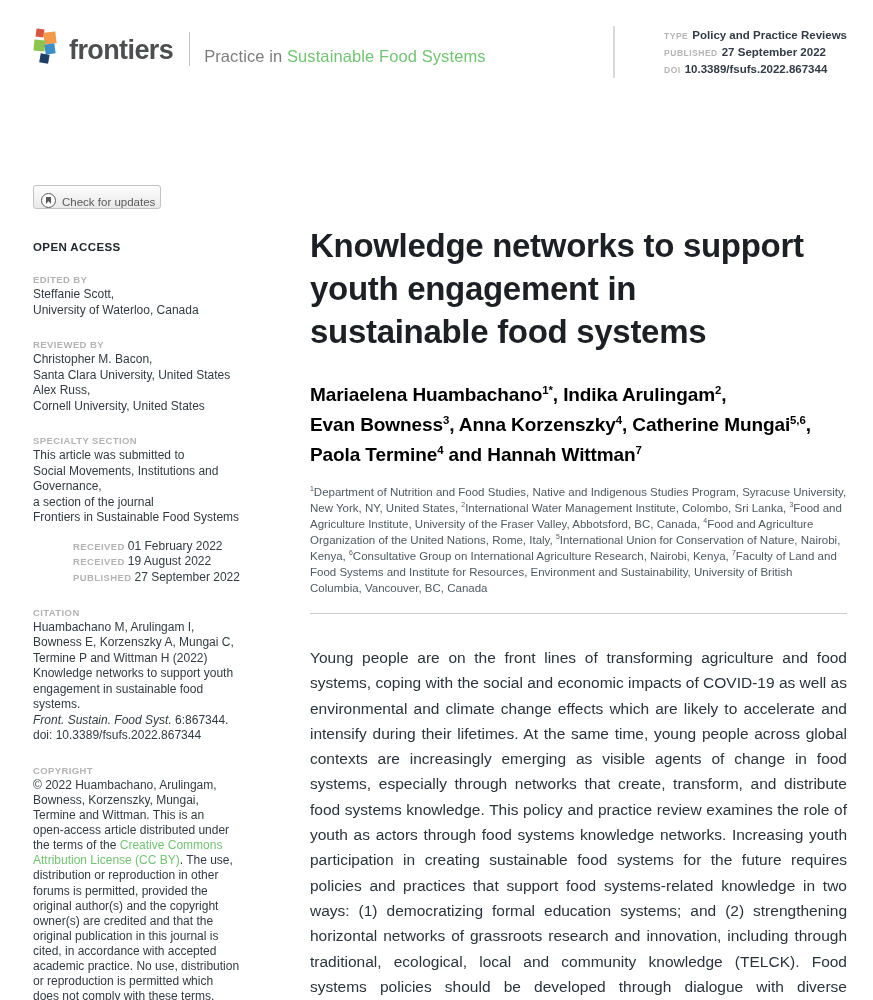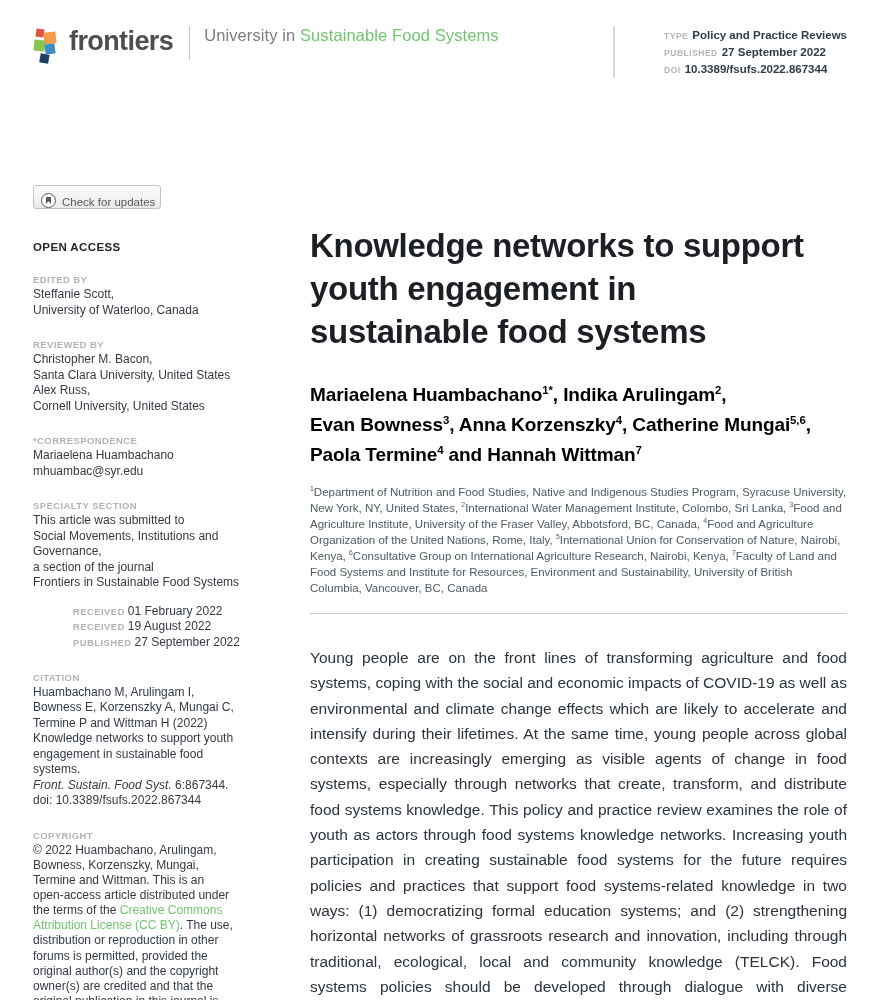--- a/index.html
+++ b/index.html
@@ -9,21 +9,21 @@
     font-family:"Liberation Sans","DejaVu Sans",sans-serif;
     color:#2e3740; -webkit-font-smoothing:antialiased;
   }
   .green { color:#72c472; }
   sup { font-size:60%; vertical-align:super; line-height:0; }
   em { font-style:italic; }
 
   
   .header { position:absolute; top:26px; left:31px; right:26px;
             display:flex; justify-content:space-between; align-items:flex-start; }
-  .brand-row { display:flex; align-items:flex-start; }
+  .brand-row { display:flex; align-items:flex-end; }
   .logo-mark { width:30px; height:40px; display:inline-block; position:relative; top:2px; }
   .brand-name { font-size:27px; font-weight:bold; color:#4d4e50; letter-spacing:-0.6px; margin-left:8px; }
   .vdiv { width:1px; height:34px; background:#c4c4c4; margin:0 14px 0 16px; }
   .journal-title { font-size:16.5px; color:#7d7d7d; letter-spacing:0.1px; }
 
   .meta-block { border-left:2px solid #d8d8d8; padding-left:13px; padding-top:1px; min-width:212px; }
   .meta-row { font-size:11.5px; line-height:16px; white-space:nowrap;margin-left:36px; }
   .meta-row .lbl { font-size:8.5px; font-weight:bold; color:#b5b5b5; letter-spacing:0.5px; margin-right:4px; }
   .meta-row .val { color:#323b46; font-weight:bold; }
 
@@ -68,21 +68,21 @@
         <svg width="30" height="40" viewBox="0 0 30 40">
           <rect x="5" y="1" width="8" height="8" fill="#d8553f" transform="rotate(8 9 5)"></rect>
           <rect x="13" y="4" width="12" height="12" fill="#f39b4b" transform="rotate(-6 19 10)"></rect>
           <rect x="3" y="12" width="11" height="11" fill="#8bc44f" transform="rotate(5 8 17)"></rect>
           <rect x="14" y="16" width="10" height="10" fill="#3b8fc4" transform="rotate(-8 19 21)"></rect>
           <rect x="9" y="26" width="9" height="9" fill="#1f3e66" transform="rotate(10 13 30)"></rect>
         </svg>
       </span>
       <span class="brand-name">frontiers</span>
       <span class="vdiv"></span>
-      <span class="journal-title"><span>University in </span><span class="green">Sustainable Food Systems</span></span>
+      <span class="journal-title"><span>Practice in </span><span class="green">Sustainable Food Systems</span></span>
     </div>
     <div class="meta-block">
       <div class="meta-row">
         <span class="lbl">TYPE</span><span class="val">Policy and Practice Reviews</span>
       </div>
       <div class="meta-row">
         <span class="lbl">PUBLISHED</span><span class="val">27 September 2022</span>
       </div>
       <div class="meta-row">
         <span class="lbl">DOI</span><span class="val">10.3389/fsufs.2022.867344</span>
@@ -103,24 +103,20 @@
     <div class="side-sec">
       <div class="side-lbl">EDITED BY</div>
       <div class="side-txt">Steffanie Scott,<br>University of Waterloo, Canada</div>
     </div>
 
     <div class="side-sec">
       <div class="side-lbl">REVIEWED BY</div>
       <div class="side-txt">Christopher M. Bacon,<br>Santa Clara University, United States<br>Alex Russ,<br>Cornell University, United States</div>
     </div>
 
-    <div class="side-sec">
-      <div class="side-lbl">*CORRESPONDENCE</div>
-      <div class="side-txt">Mariaelena Huambachano<br>mhuambac@syr.edu</div>
-    </div>
 
     <div class="side-sec">
       <div class="side-lbl">SPECIALTY SECTION</div>
       <div class="side-txt">This article was submitted to<br>Social Movements, Institutions and<br>Governance,<br>a section of the journal<br>Frontiers in Sustainable Food Systems</div>
     </div>
 
     <div class="dates">
       <div class="date-row">
         <span class="side-lbl">RECEIVED</span><span>01 February 2022</span>
       </div>

